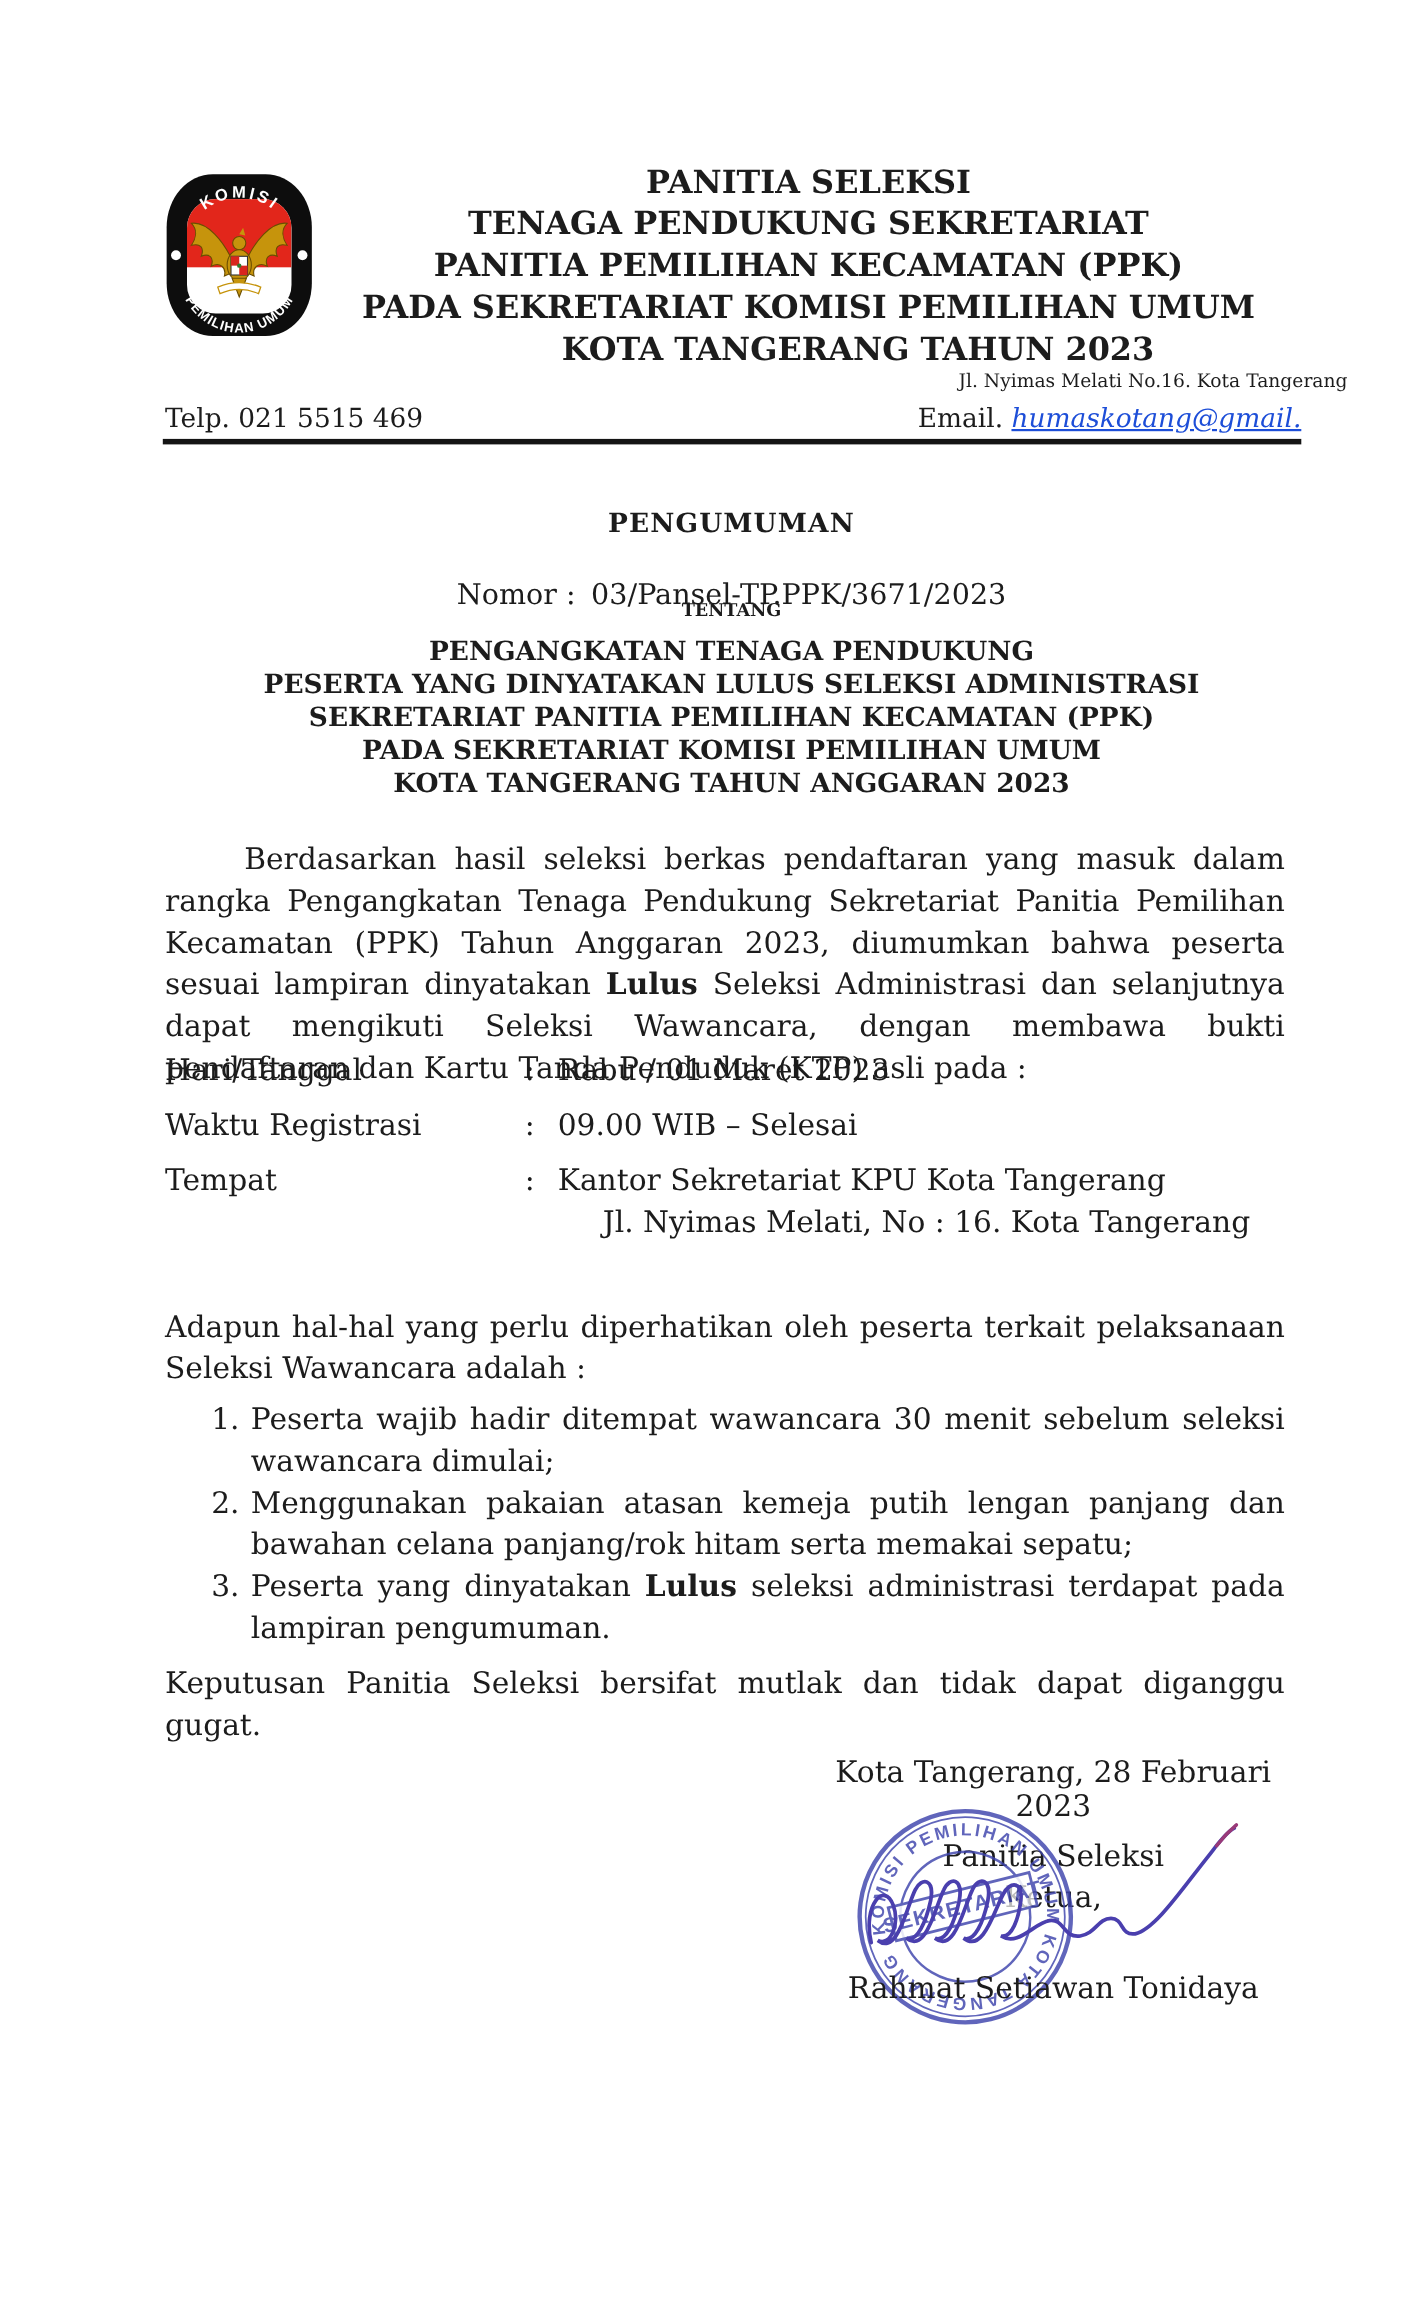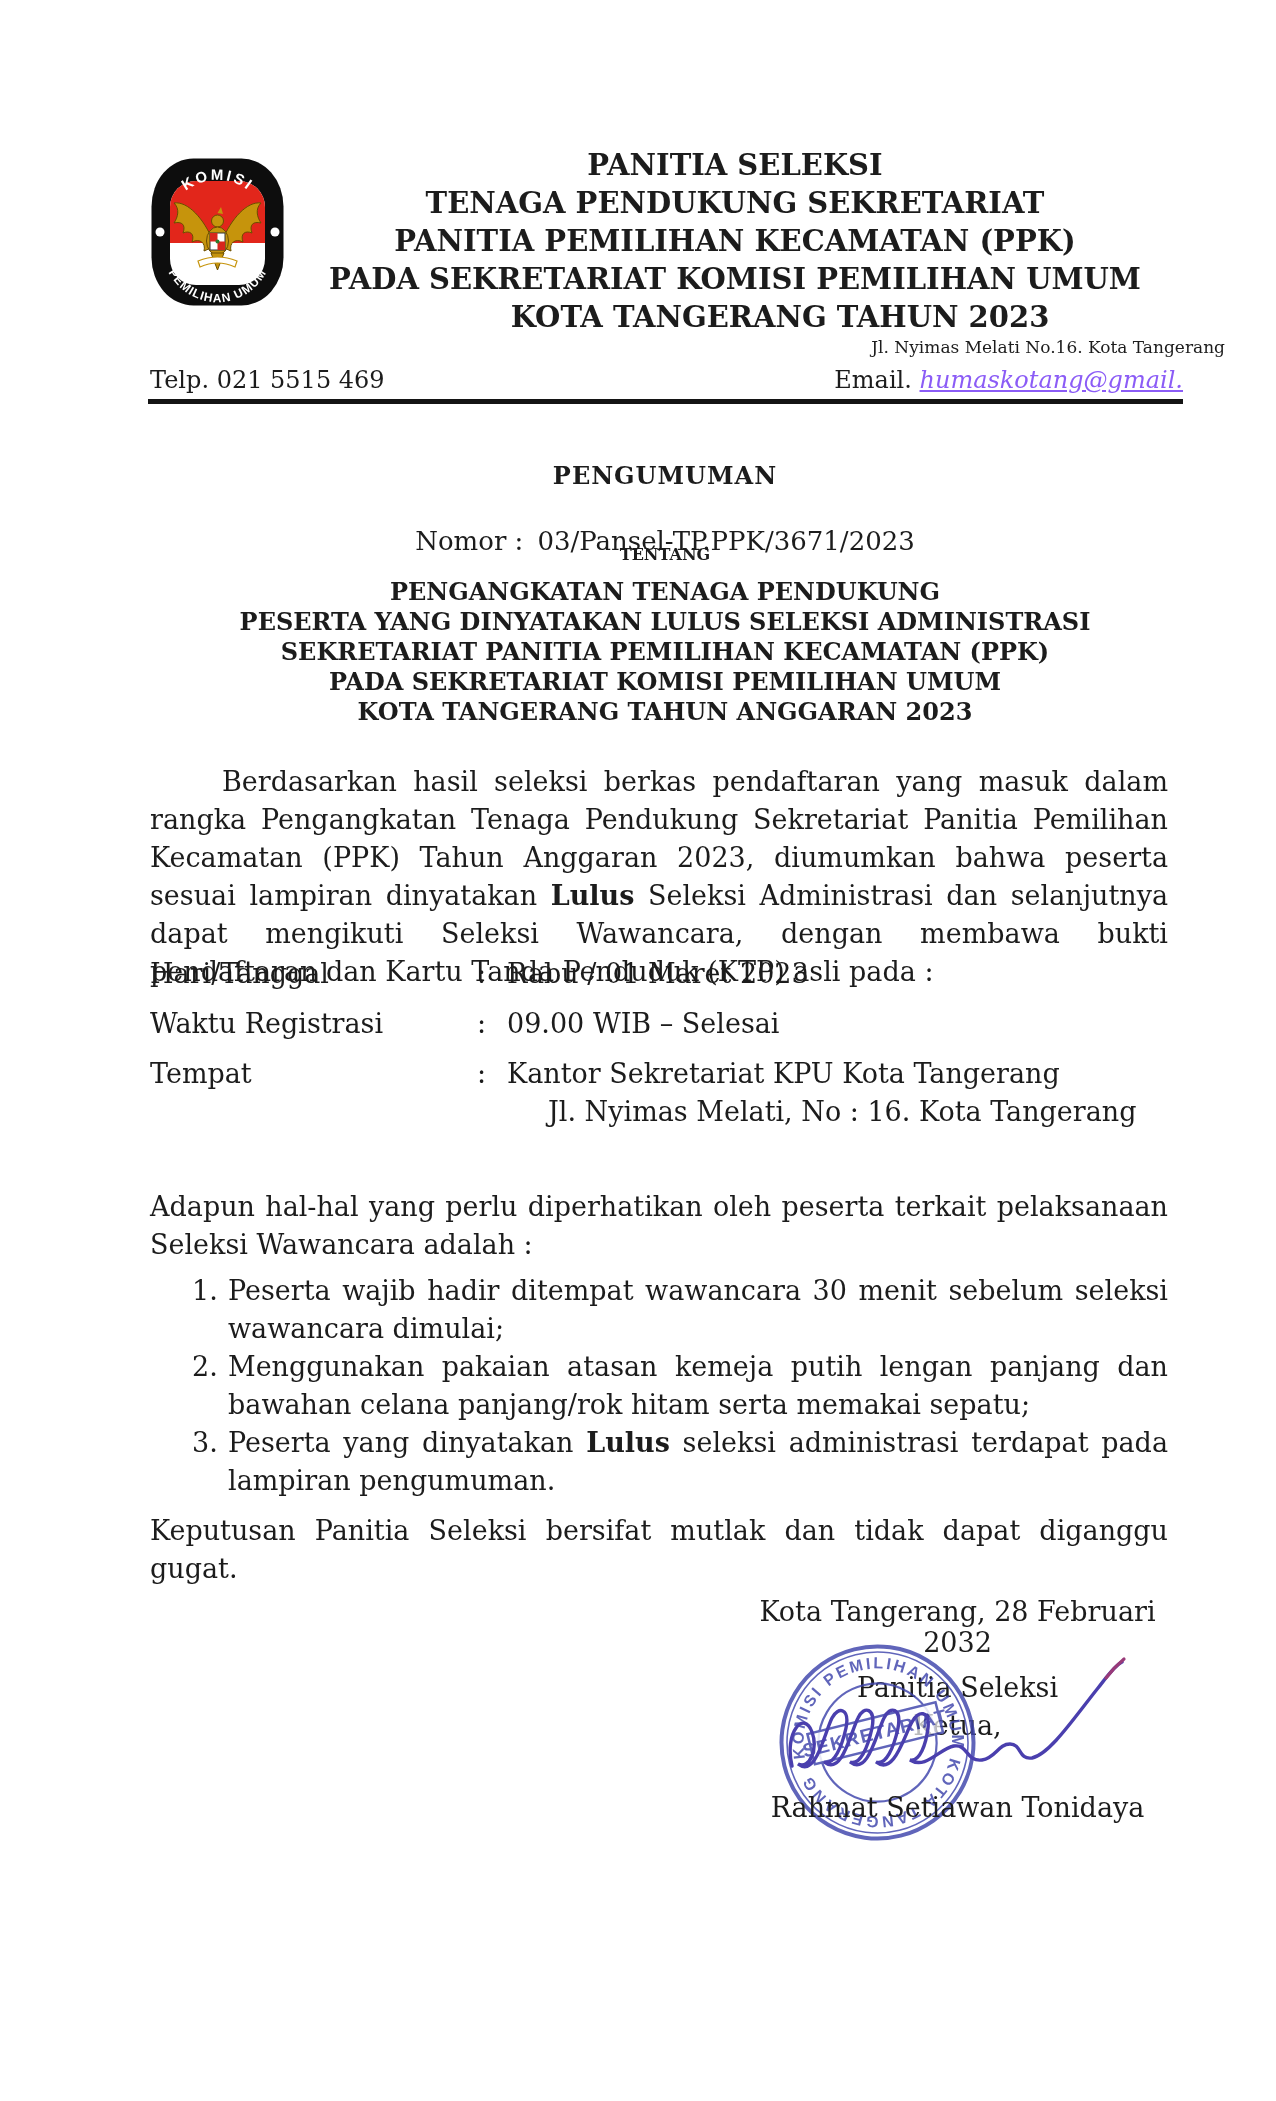--- a/index.html
+++ b/index.html
@@ -6,21 +6,21 @@
   .doc{position:relative;width:1276px;height:2101px;background:#fff;
        font-family:"DejaVu Serif","Liberation Serif",serif;color:#1c1c1c;overflow:hidden;}
   .abs{position:absolute;}
   
   .titles{left:290px;top:146px;width:890px;text-align:center;font-weight:bold;
           font-size:29px;line-height:38px;}
   .title-shift{position:relative;left:45px;}
   .address{left:335px;top:337px;width:890px;text-align:right;font-size:17px;}
   .contact{left:150px;top:366px;width:1033px;display:flex;justify-content:space-between;
            font-size:24px;}
-  .email-link{font-style:italic;text-decoration:underline;color:#8b5cf6;}
+  .email-link{font-style:italic;text-decoration:underline;color:#1d4ed8;}
   .rule{left:148px;top:399px;width:1035px;height:5px;background:#141414;}
   
   .center-block{left:150px;width:1030px;text-align:center;}
   .peng{top:461px;font-weight:bold;font-size:24px;letter-spacing:1px;}
   .nomor{top:526px;font-size:26px;}
   .nomor .gap{display:inline-block;width:14px;}
   .tentang{top:545px;font-weight:bold;font-size:16px;}
   .about{top:577px;font-weight:bold;font-size:24px;line-height:30px;}
   
   .para{left:150px;width:1018px;font-size:27px;line-height:38px;text-align:justify;}
@@ -161,21 +161,21 @@
     <div class="li">
       <span class="num">3.</span>
       <span class="litext">
         <span>Peserta yang dinyatakan </span><b>Lulus</b><span> seleksi administrasi terdapat pada lampiran pengumuman.</span>
       </span>
     </div>
   </div>
 
   <div class="abs para closing">Keputusan Panitia Seleksi bersifat mutlak dan tidak dapat diganggu gugat.</div>
 
-  <div class="abs signoff-line" style="top:1596px;">Kota Tangerang, 28 Februari 2032</div>
+  <div class="abs signoff-line" style="top:1596px;">Kota Tangerang, 28 Februari 2023</div>
   <div class="abs signoff-line" style="top:1672px;">Panitia Seleksi</div>
   <div class="abs signoff-line" style="top:1710px;">Ketua,</div>
 
   <div class="abs stamp-wrap">
     <svg width="205" height="205" viewBox="-102.5 -102.5 205 205">
       <defs>
         <path id="stampRing" d="M -74 0 A 74 74 0 1 1 74 0 A 74 74 0 1 1 -74 0" fill="none"></path>
       </defs>
       <g transform="rotate(-14)" opacity="0.82">
         <circle r="96" fill="none" stroke="#3e44ac" stroke-width="4"></circle>

